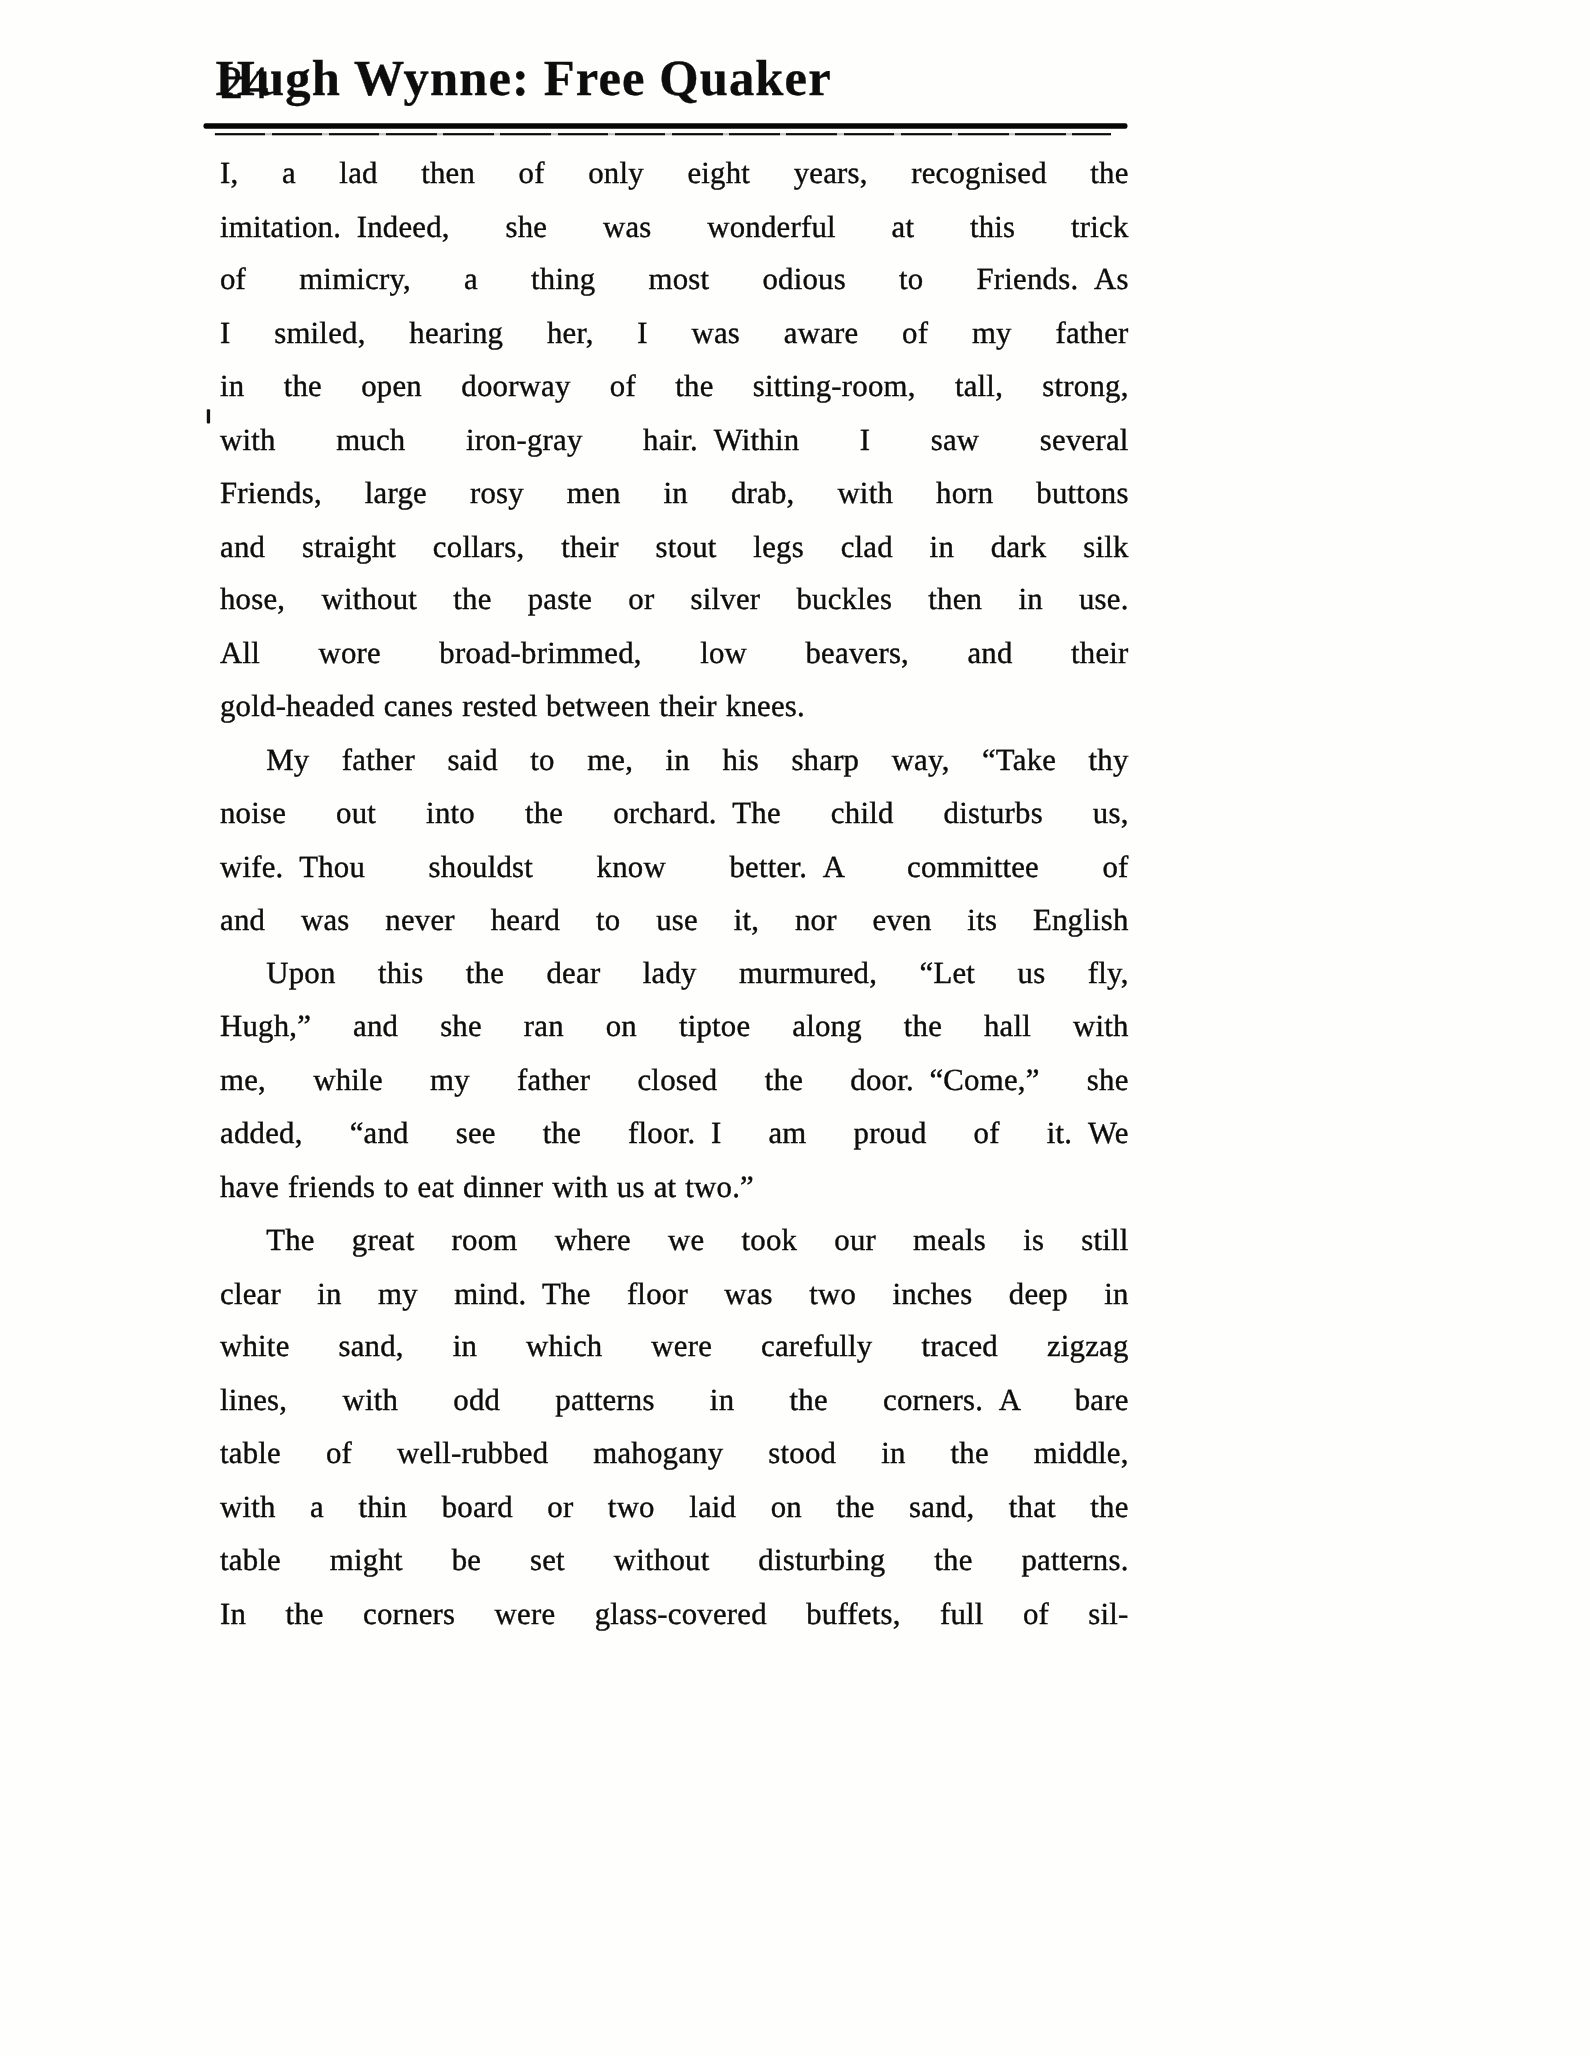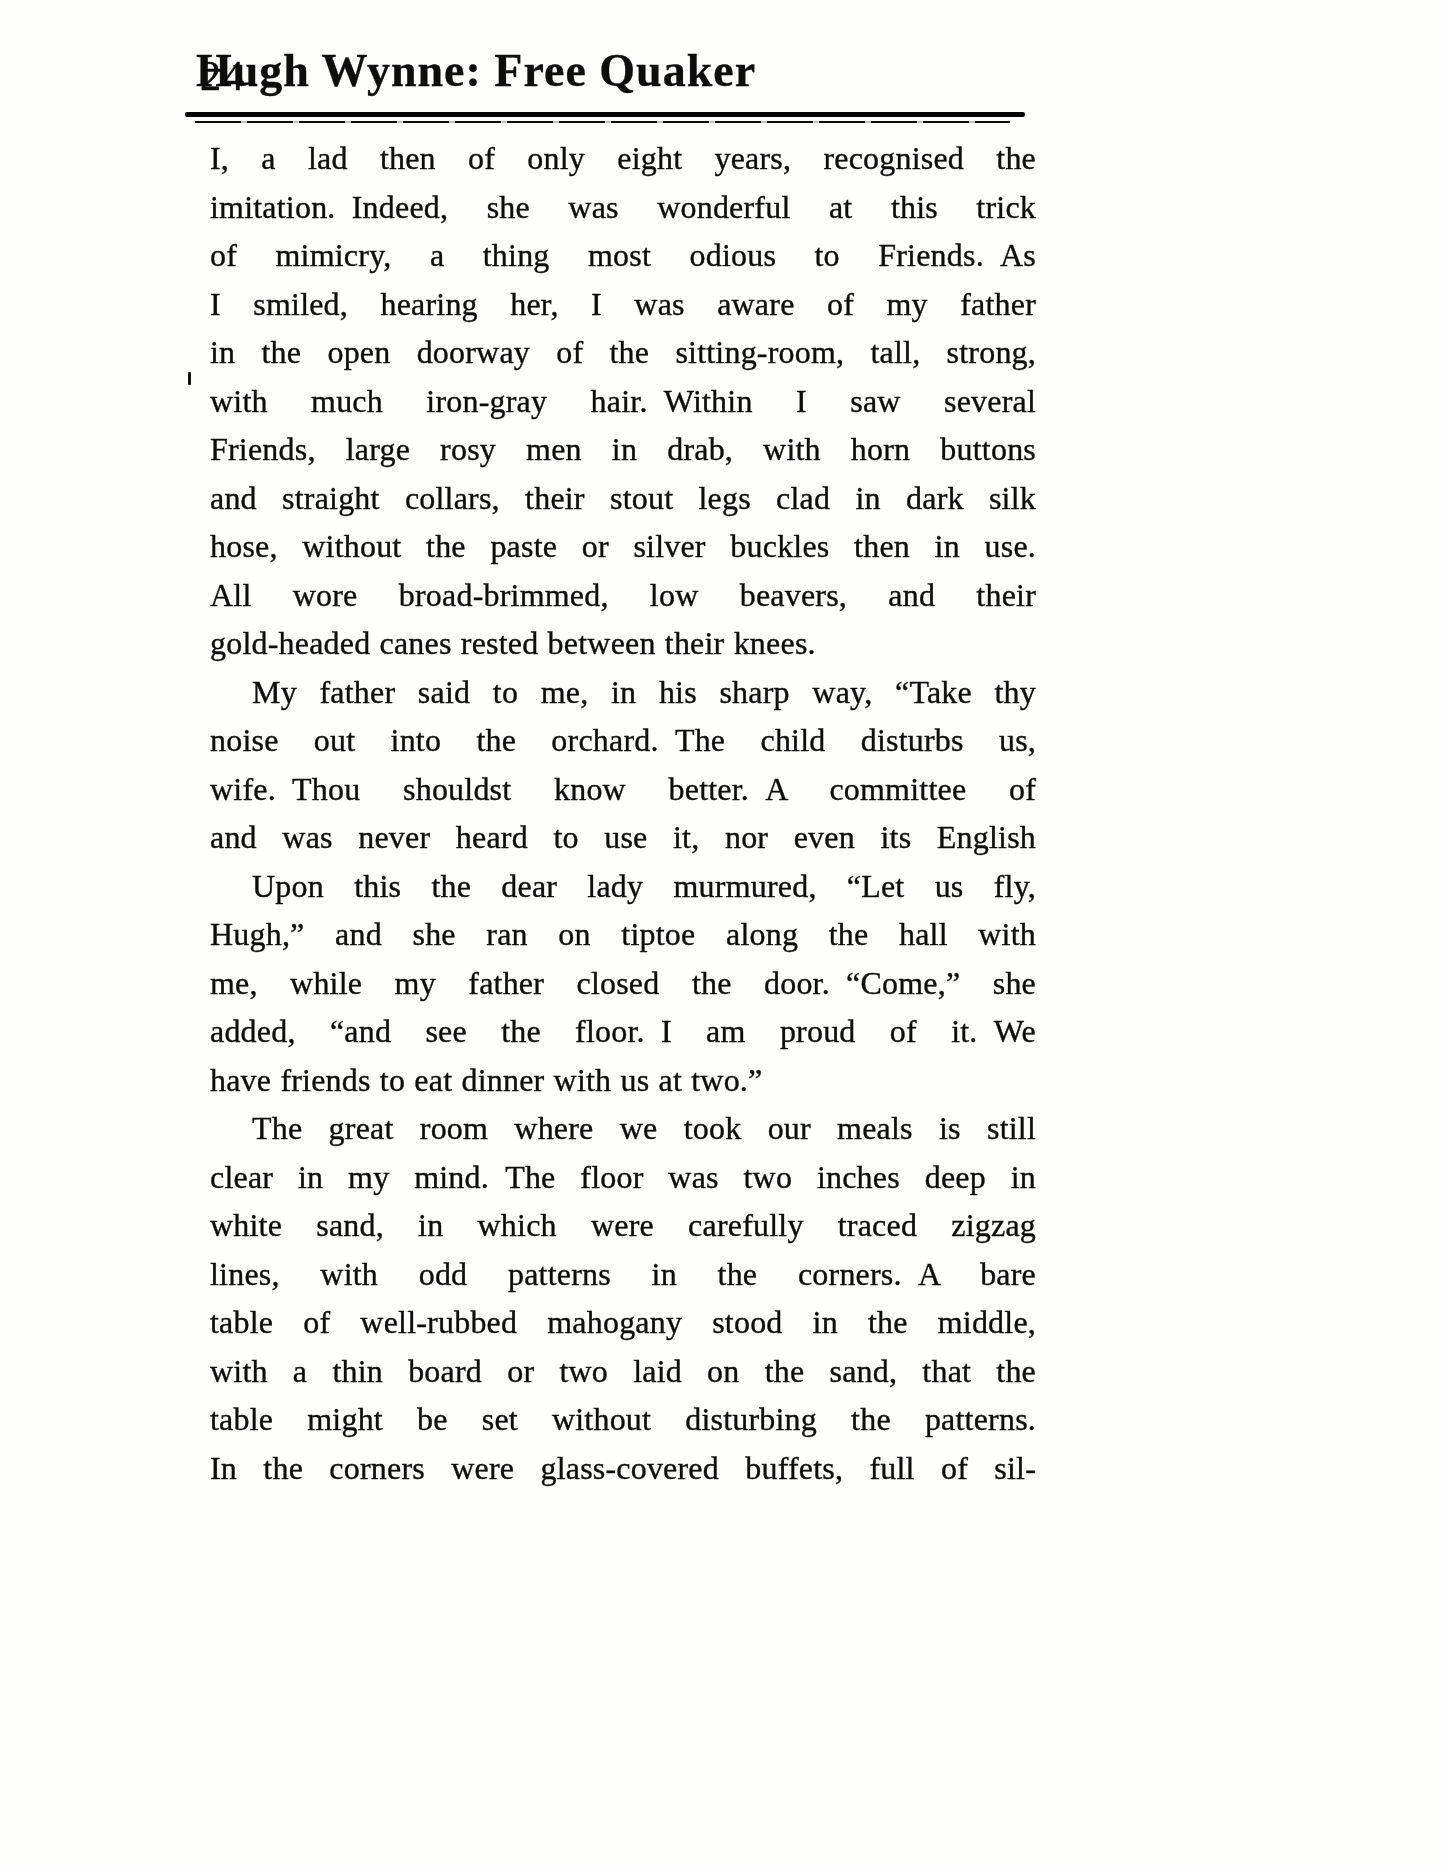--- a/index.html
+++ b/index.html
@@ -55,23 +55,23 @@
     margin-left: 10px;
     width: 97%;
     background:
       repeating-linear-gradient(90deg,
         #0a0a0a 0px, #0a0a0a 46px,
         rgba(10,10,10,0.25) 46px, rgba(10,10,10,0.25) 52px);
   }
   .body-text {
     position: absolute;
     top: 134px;
-    left: 210px;
+    left: 200px;
     width: 826px;
-    font-size: 32px;
+    font-size: 28px;
     line-height: 48.5px;
     letter-spacing: 0.2px;
     word-spacing: 1px;
     -webkit-text-stroke: 0.35px;
   }
   .paragraph { margin: 0; }
   .paragraph.indent .line:first-child { text-indent: 42px; }
   .line {
     text-align: justify;
     text-align-last: justify;

